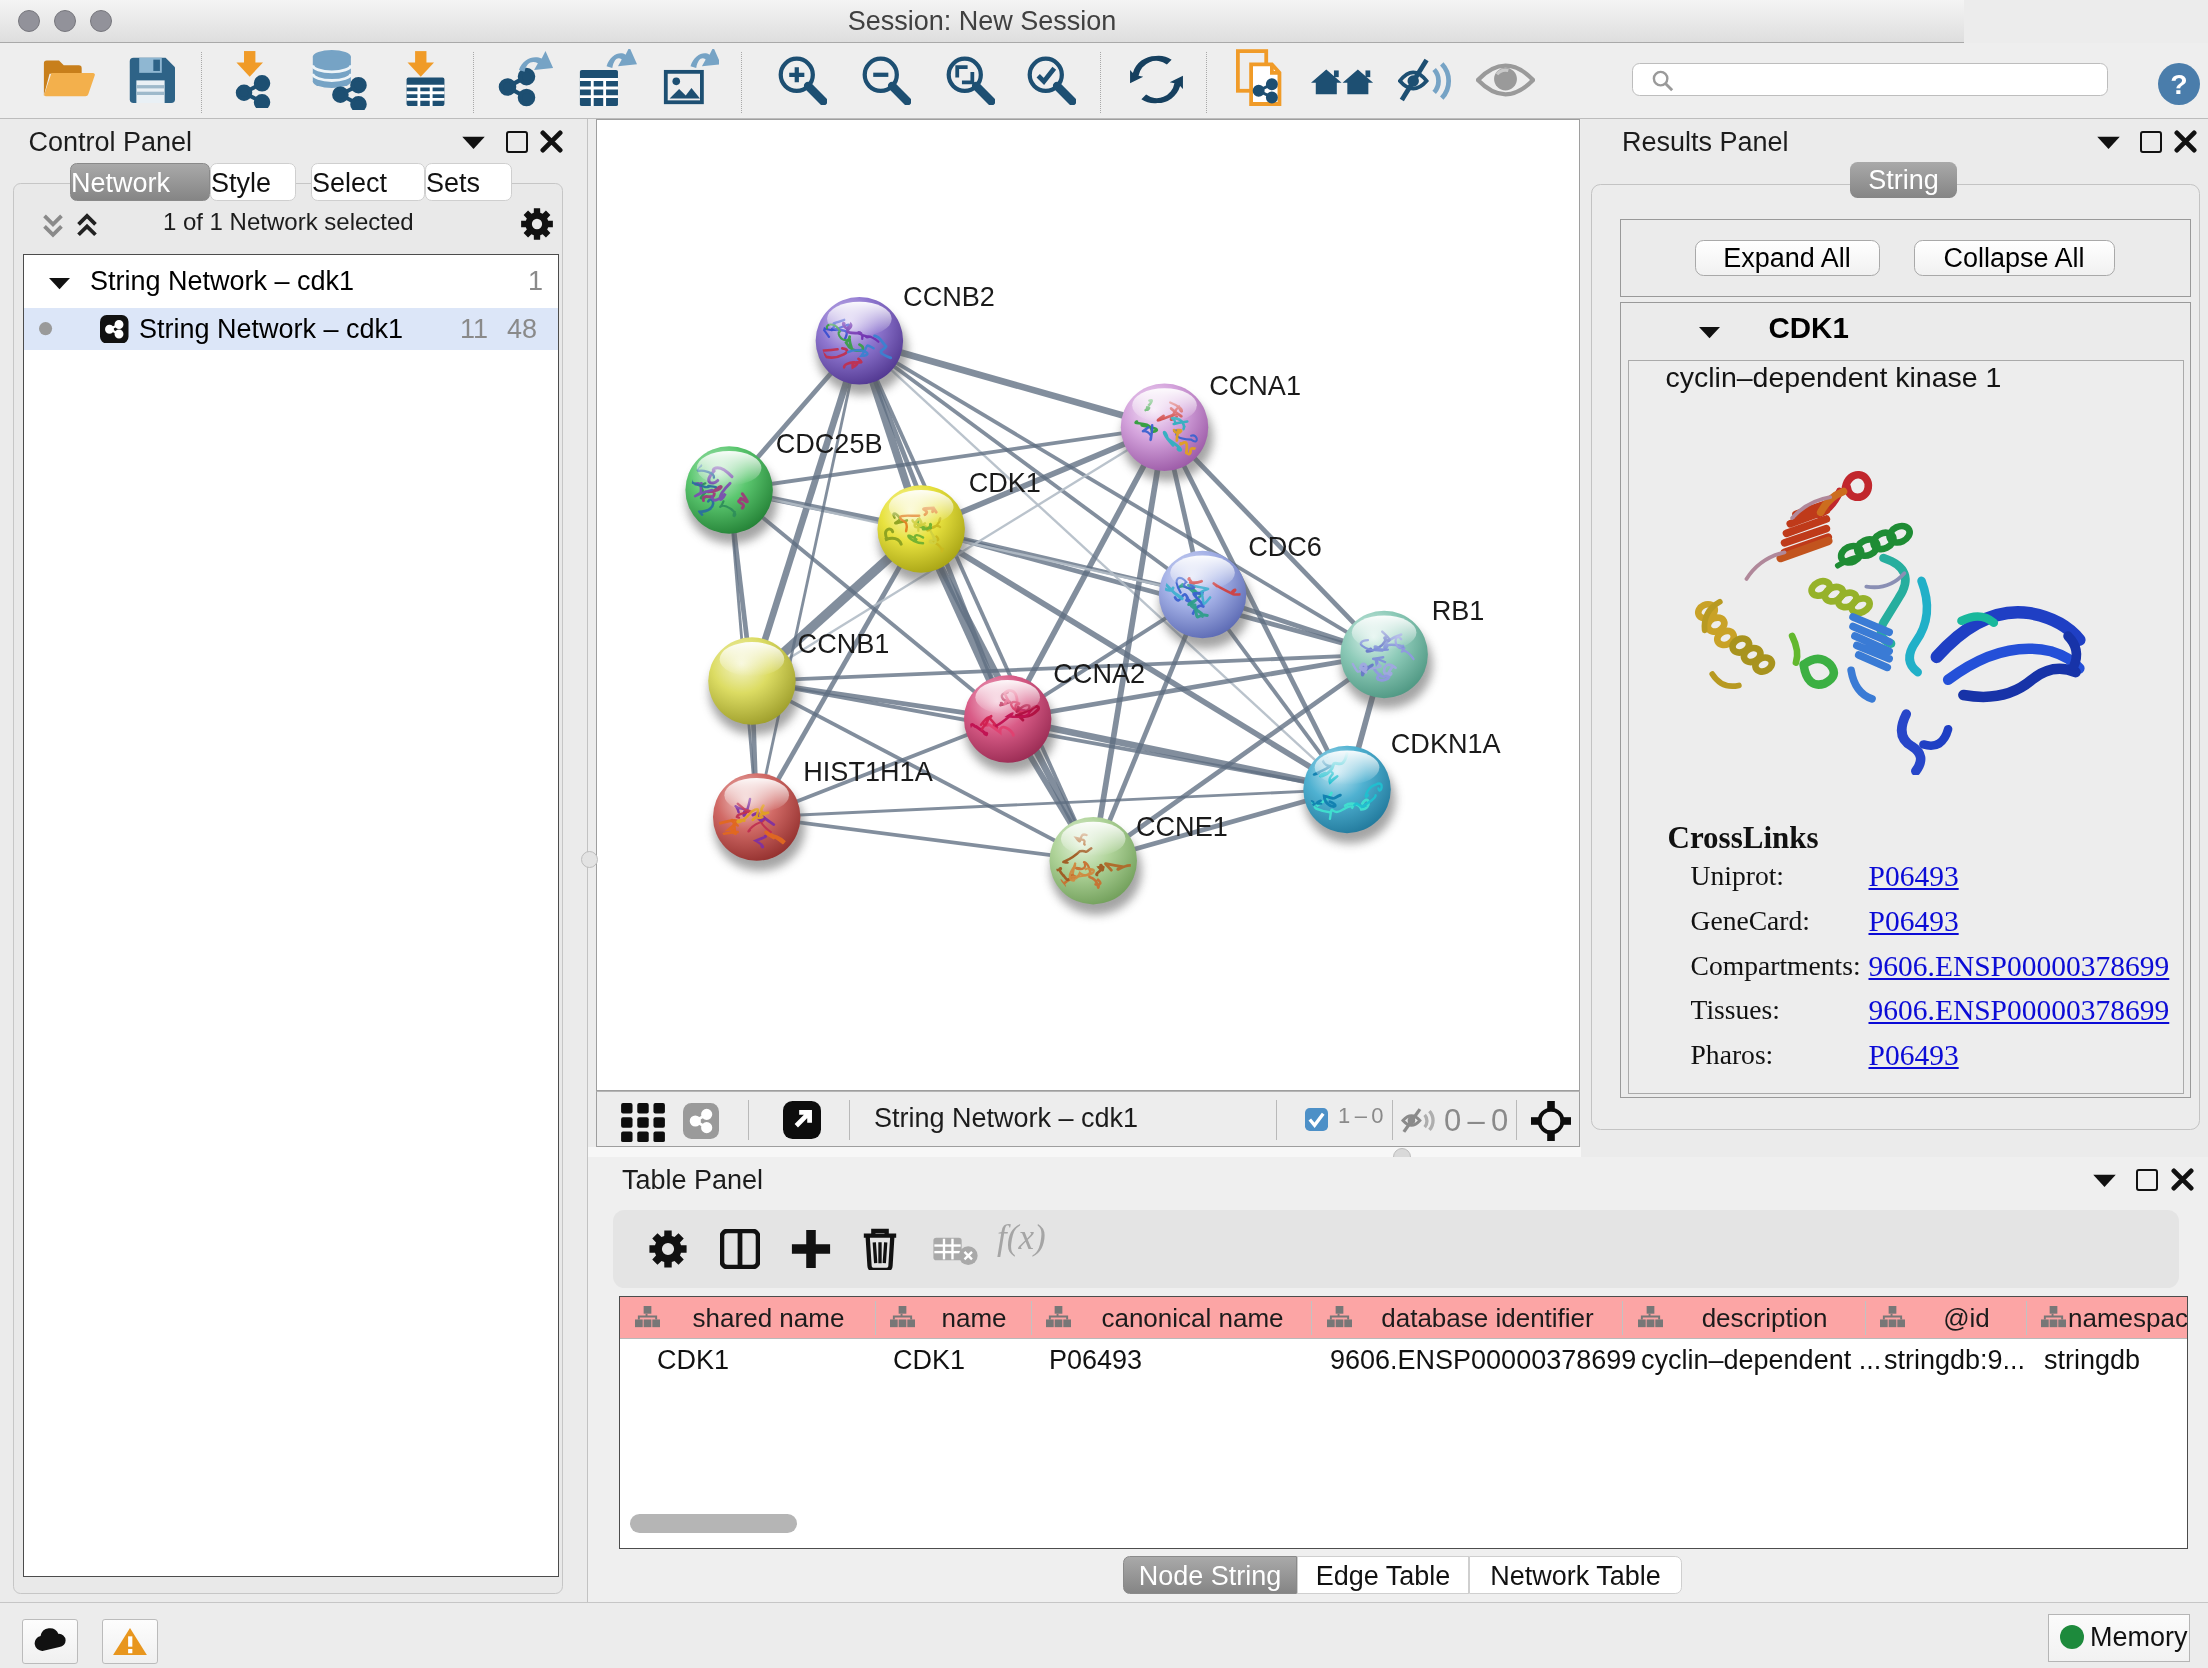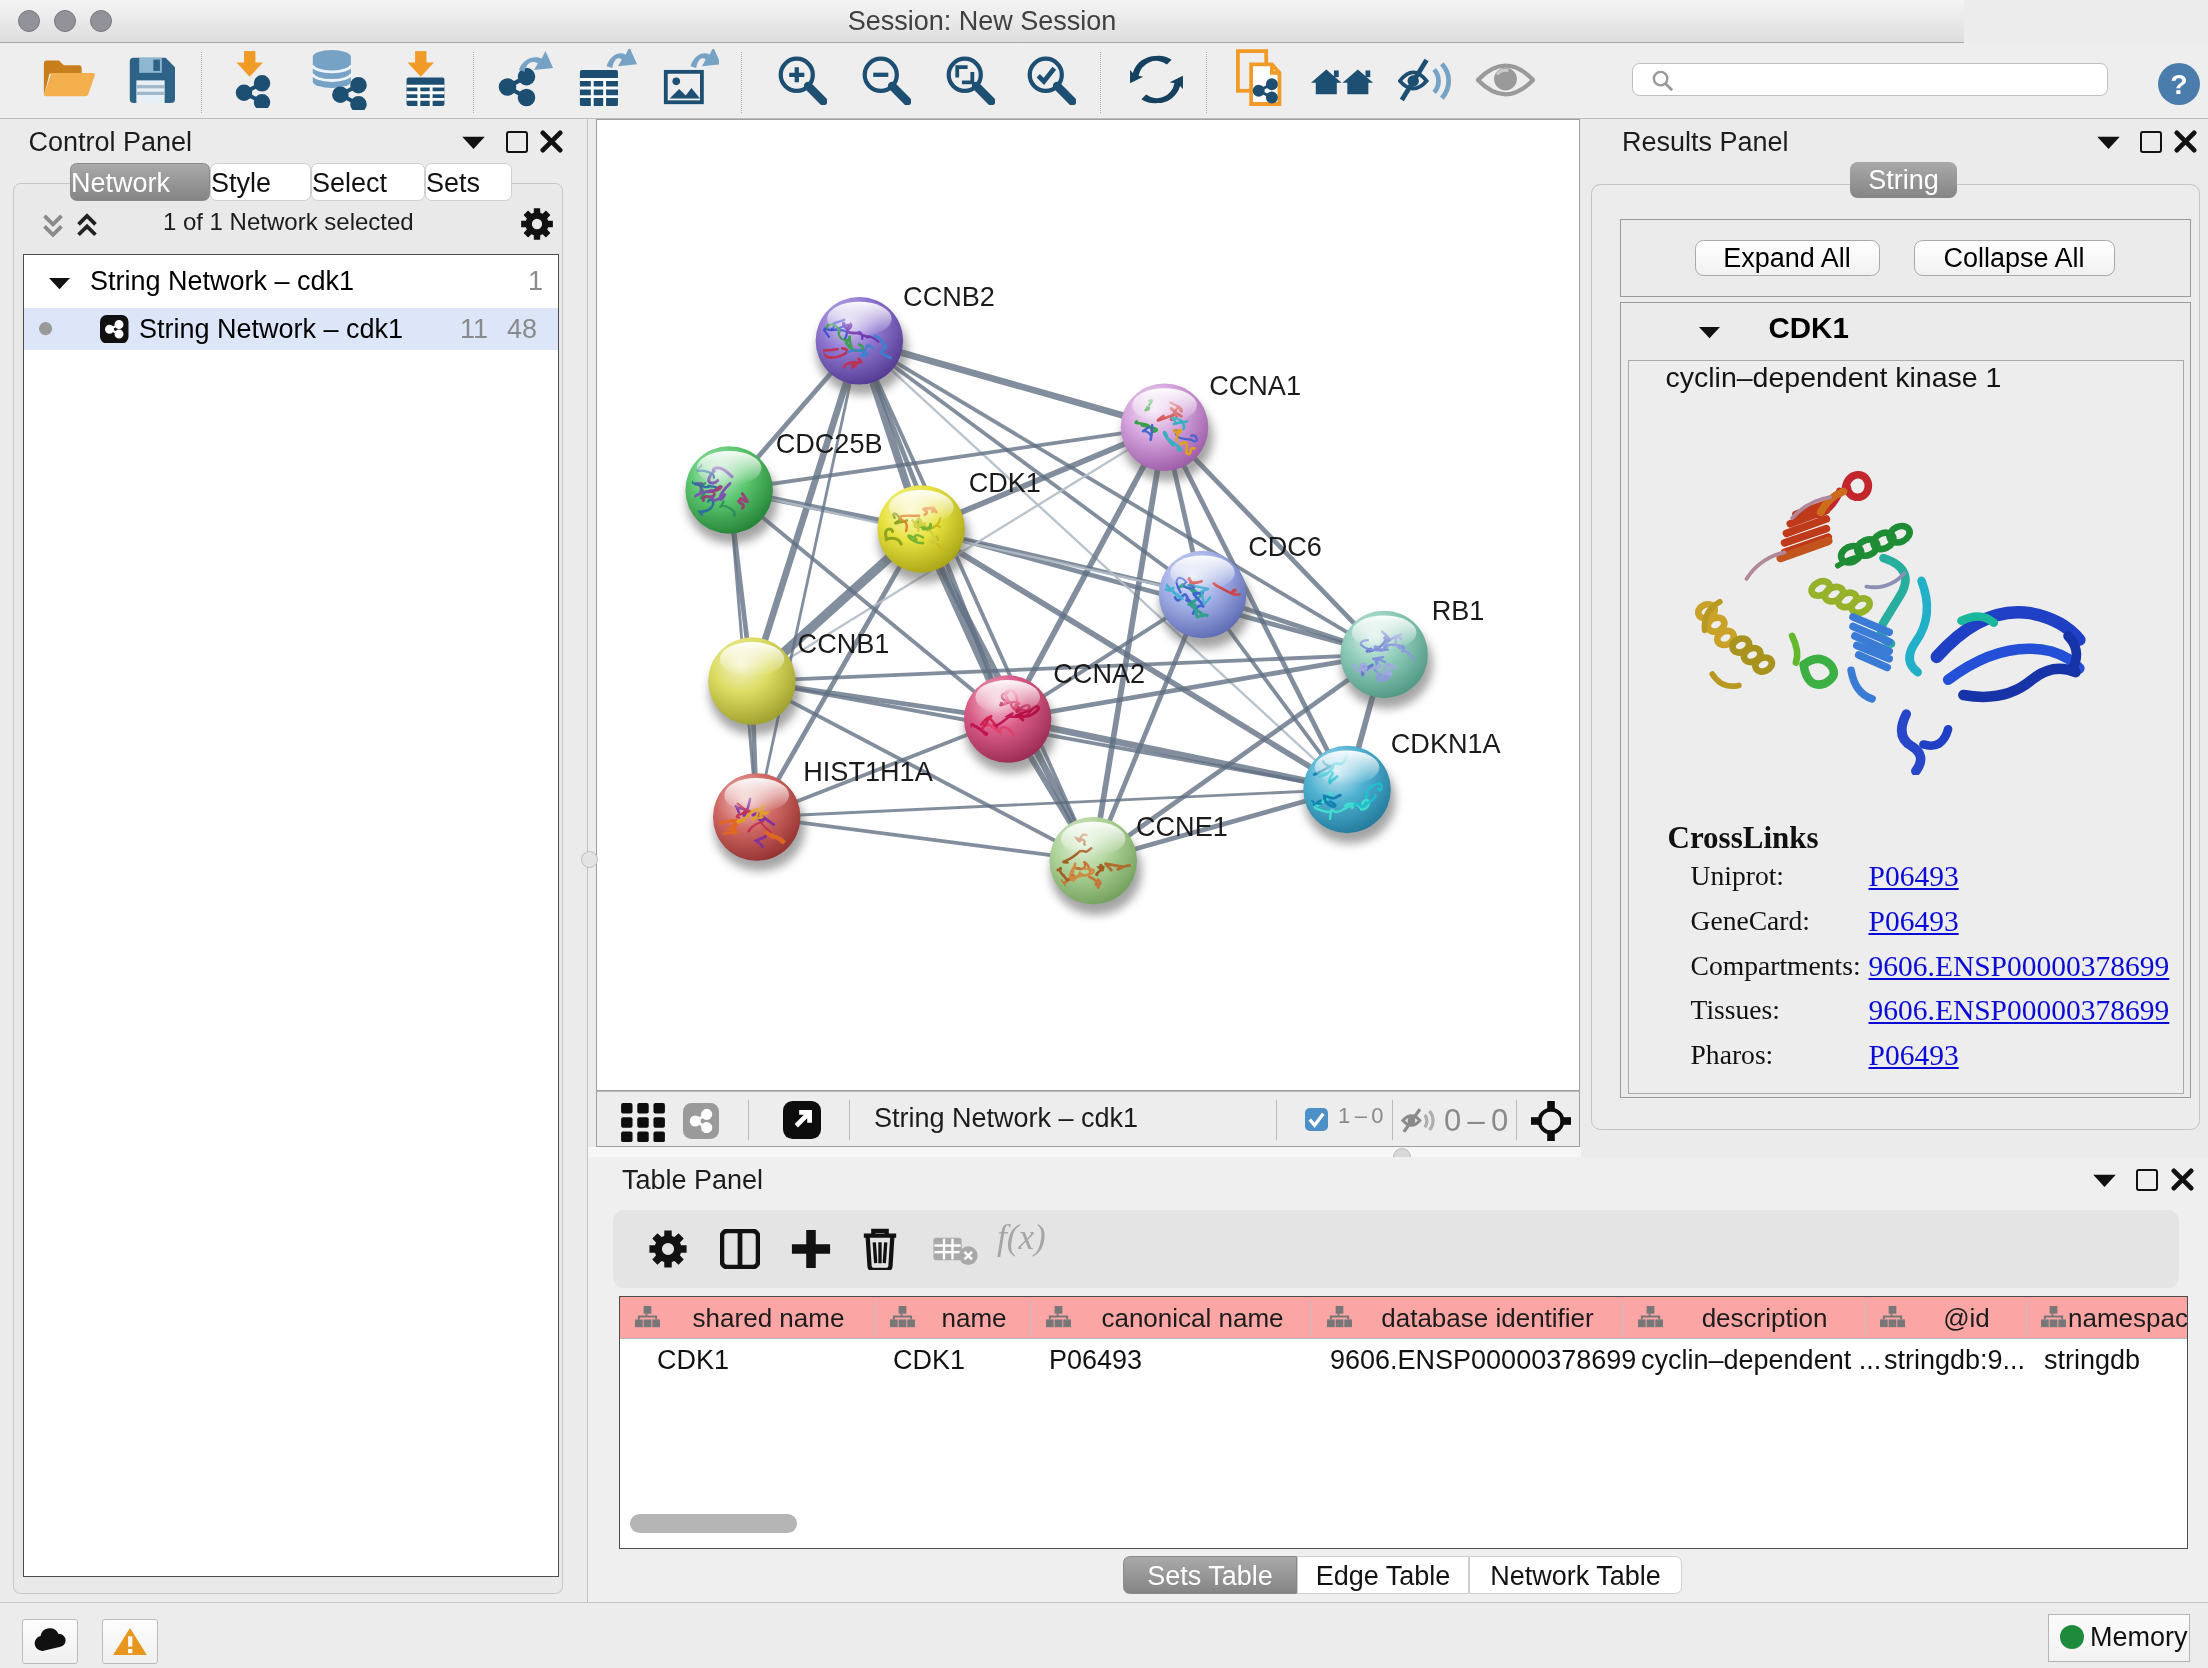--- a/index.html
+++ b/index.html
@@ -196,21 +196,21 @@
 <div id="cp" class="abs">
  <div class="panehdr" style="position:absolute;left:28.5px;top:7.6px">Control Panel</div>
  <svg style="position:absolute;left:460px;top:15px" width="27" height="15" viewBox="0 0 28 16">
       <path d="M2 3 h24 l-12 13 z" fill="#111"></path>
     </svg>
  <div style="position:absolute;left:506px;top:12.4px;width:18px;height:18px;border:2.9px solid #111;border-radius:2.9px"></div>
  <svg style="position:absolute;left:540px;top:11.4px" width="23" height="23" viewBox="0 0 24 24">
       <path d="M3 3 L21 21 M21 3 L3 21" stroke="#111" stroke-width="5" stroke-linecap="round"></path>
     </svg>
  <div class="tab tabsel" style="left:70px;width:140px">Network</div>
- <div class="tab" style="left:210px;width:101px">Style</div>
+ <div class="tab" style="left:210px;width:86px">Style</div>
  <div class="tab" style="left:311px;width:114px">Select</div>
  <div class="tab" style="left:425px;width:87px">Sets</div>
  <div id="cppane">
   <svg style="position:absolute;left:23px;top:28.5px" width="32" height="28.5" viewBox="0 0 34 30">
         <g stroke="#8a8a8a" stroke-width="4" fill="none">
           <path d="M8 3 l9 9 9-9 M8 14 l9 9 9-9"></path>
         </g>
       </svg>
   <svg style="position:absolute;left:57px;top:28.5px" width="32" height="28.5" viewBox="0 0 34 30">
         <g stroke="#222" stroke-width="4" fill="none">
@@ -816,21 +816,21 @@
       </div>
       <div class="td" style="left:37px">CDK1</div>
       <div class="td" style="left:273px">CDK1</div>
       <div class="td" style="left:429px">P06493</div>
       <div class="td" style="left:710px">9606.ENSP00000378699</div>
       <div class="td" style="left:1021px">cyclin–dependent ...</div>
       <div class="td" style="left:1264px">stringdb:9...</div>
       <div class="td" style="left:1424px">stringdb</div>
       <div style="position:absolute;left:9.5px;top:217px;width:167px;height:19px;background:#b5b5b5;border-radius:9.5px"></div>
     </div>
- <div class="tab2 tabsel" style="left:535px;top:399px;width:174px;border-radius:6.7px 0 0 6.7px">Sets Table</div>
+ <div class="tab2 tabsel" style="left:535px;top:399px;width:174px;border-radius:6.7px 0 0 6.7px">Node String</div>
  <div class="tab2" style="left:709px;top:399px;width:172px">Edge Table</div>
  <div class="tab2" style="left:881px;top:399px;width:213px;border-radius:0 6.7px 6.7px 0">Network Table</div>
 </div>
 
 <div id="sb" class="abs">
  <div class="sbtn" style="left:22px"><svg style="margin:7.6px 0 0 9.5px" width="34" height="25" viewBox="0 0 36 26">
         <path d="M10 24 a8 8 0 0 1 -2 -15.8 A10 10 0 0 1 27 6 a7 7 0 0 1 1 14 z" fill="#111"></path>
       </svg></div>
  <div class="sbtn" style="left:102px"><svg style="margin:5.7px 0 0 8.6px" width="36" height="31" viewBox="0 0 38 33">
         <path d="M19 2 L37 31 H1 Z" fill="#e8961e"></path>

